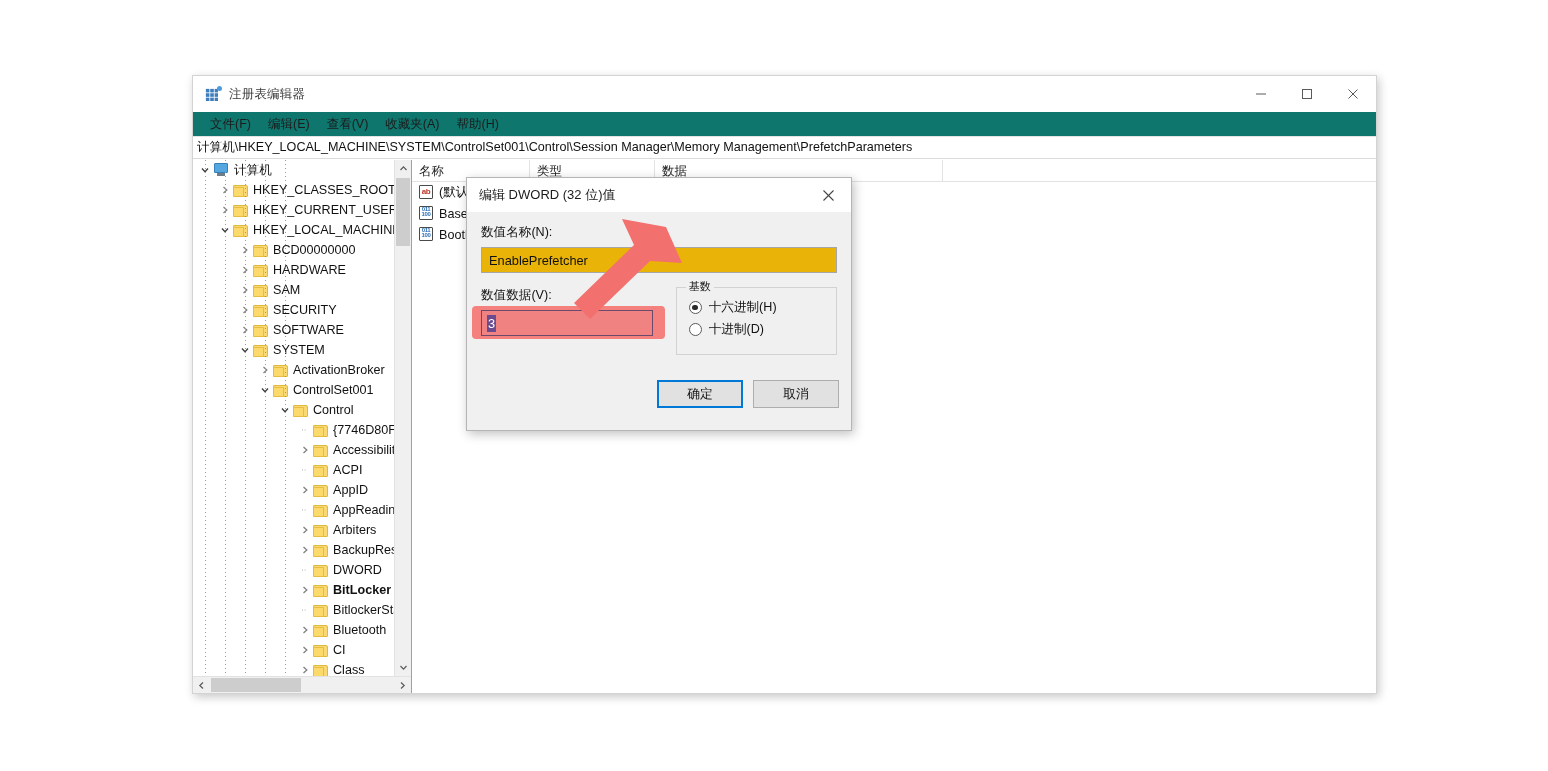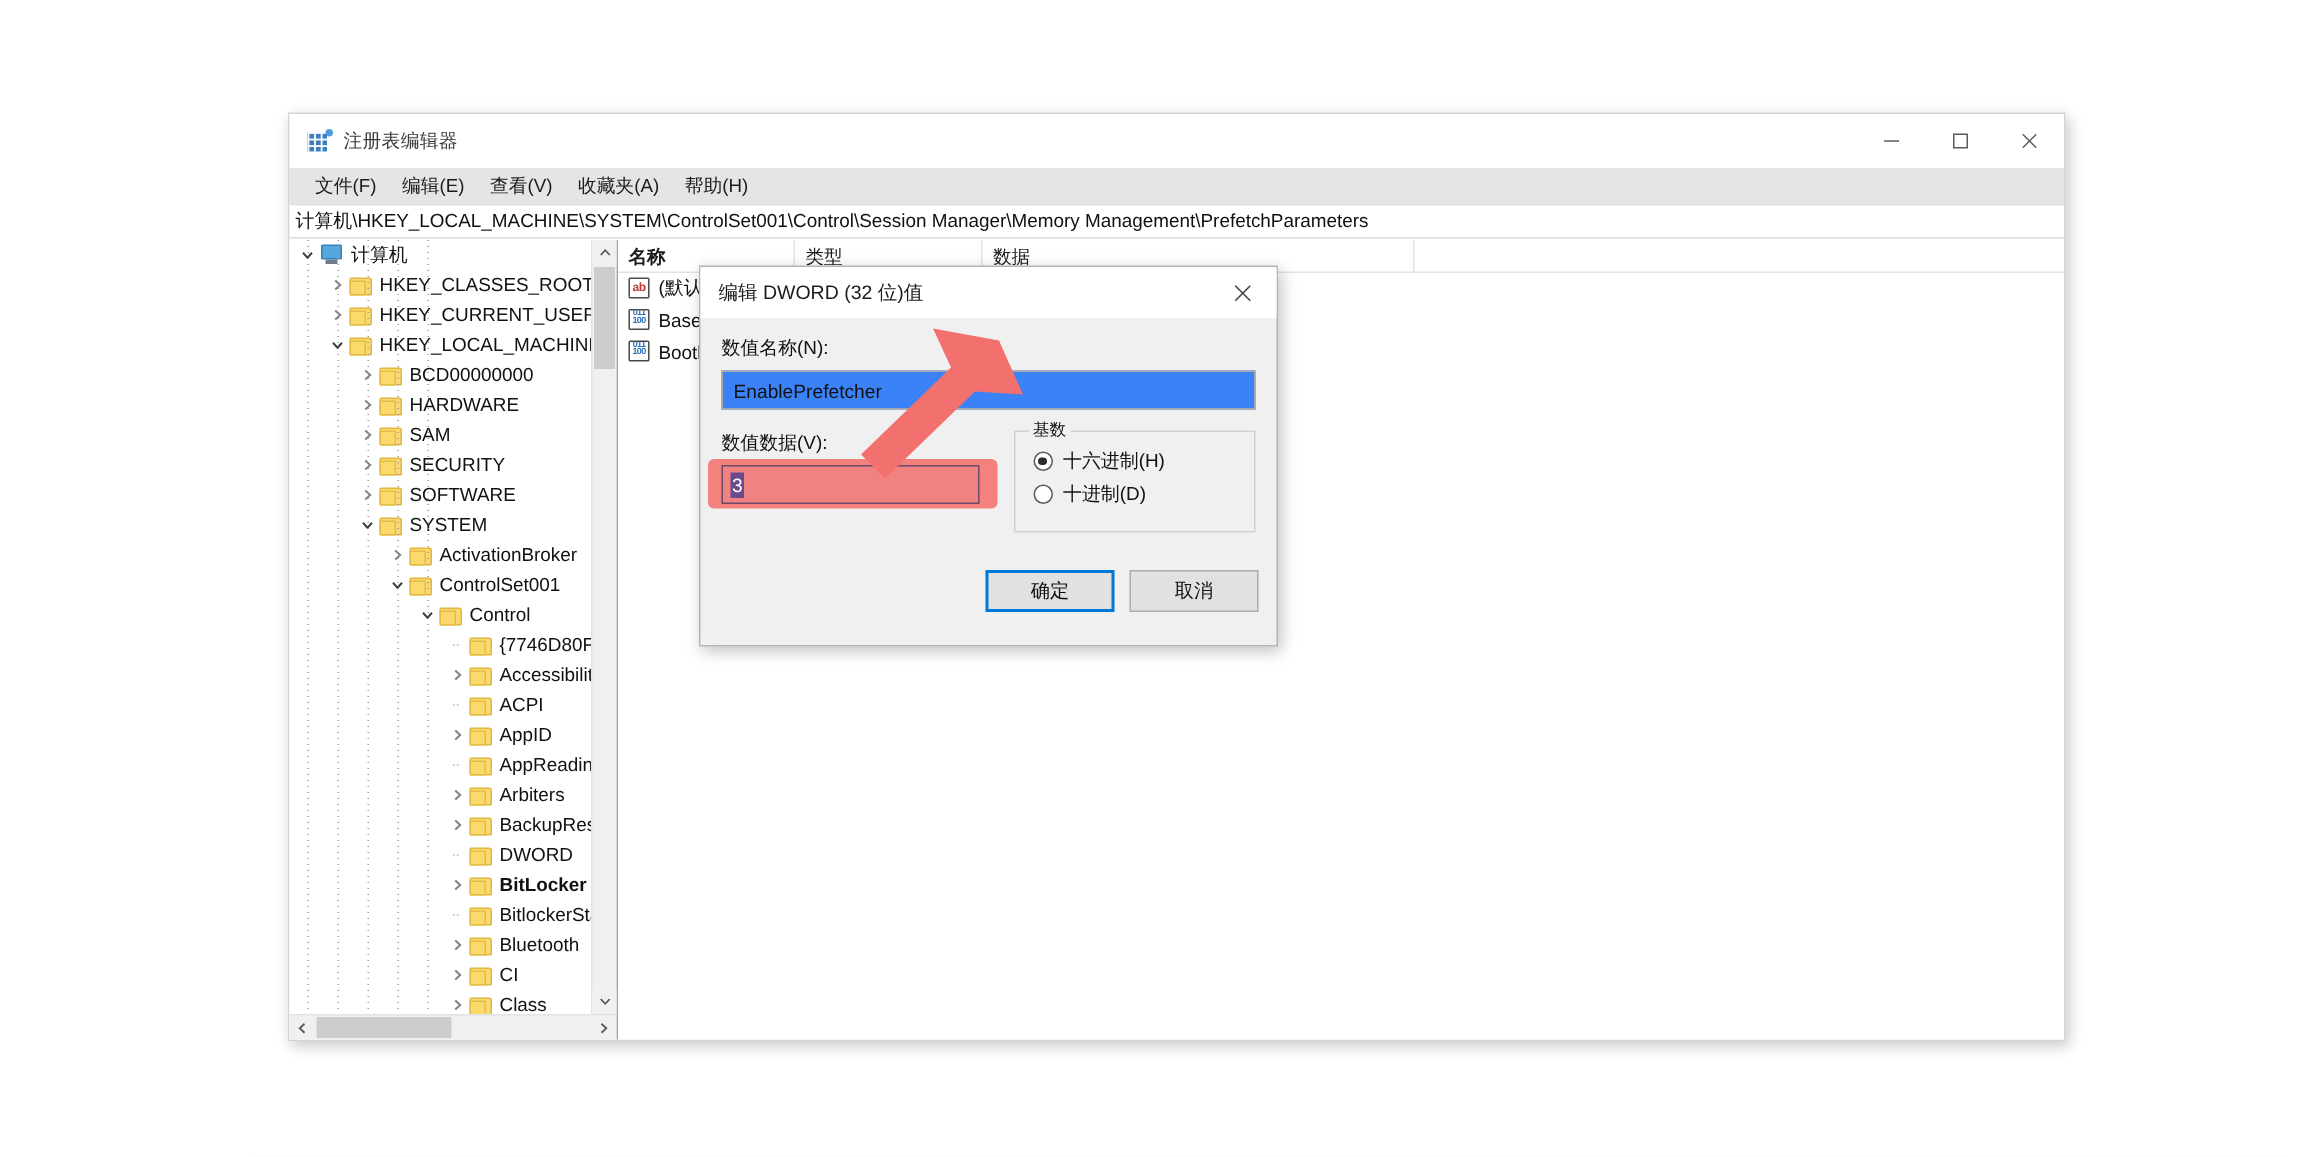--- a/index.html
+++ b/index.html
@@ -54,21 +54,21 @@
     width: 46px; height: 36px;
     display: flex; align-items: center; justify-content: center;
     color: #5a5a5a;
   }
   .winbtn svg { display:block; }
 
   #menubar {
     height: 24px;
     display: flex; align-items: center;
     padding-left: 9px;
-    background: #e5e5e5;
+    background: #0f766e;
     font-size: 12.5px; color: #1b1b1b;
   }
   .menuitem { padding: 2px 8px; margin-right: 1px; white-space: nowrap; }
 
   #addressbar {
     height: 23px;
     border-top: 1px solid #e3e3e3;
     border-bottom: 1px solid #dcdcdc;
     background: #ffffff;
     display: flex; align-items: center;
@@ -260,21 +260,21 @@
   #dlg-close {
     position: absolute; right: 0; top: 0;
     width: 45px; height: 34px;
     display: flex; align-items: center; justify-content: center;
     color: #444;
   }
   #dlg-body { position: relative; padding: 12px 14px 0 14px; }
   .dlg-label { font-size: 12.6px; color: #111; margin-bottom: 6px; }
   .dlg-input {
     width: 100%; height: 26px;
-    background: #3b82f6;
+    background: #eab308;
     border: 1px solid #a6a6a6;
     display: flex; align-items: center;
     padding-left: 7px;
     font-size: 12.8px; color: #111;
   }
   #valuedata-row {
     display: flex; margin-top: 14px;
   }
   #valuedata-left { width: 180px; position: relative; }
   #valuedata-highlight {
@@ -748,21 +748,21 @@
         <div class="sbbtn right">
           <svg width="9" height="9" viewBox="0 0 9 9">
               <polyline points="3,1.5 6.2,4.5 3,7.5" fill="none" stroke="currentColor" stroke-width="1.2"></polyline>
             </svg>
         </div>
       </div>
     </div>
 
     <div id="list-pane">
       <div id="list-header">
-        <div class="colhdr" style="left:0;width:118px;font-weight:bold;">名称</div>
+        <div class="colhdr" style="left:0;width:118px;">名称</div>
         <div class="colhdr" style="left:118px;width:125px;">类型</div>
         <div class="colhdr" style="left:243px;width:288px;">数据</div>
       </div>
       <div id="list-rows">
           <div class="lrow">
             <span class="vicon str">
               <span class="page"></span>
               <span class="txt">ab</span>
             </span>
             <span>(默认)</span>

